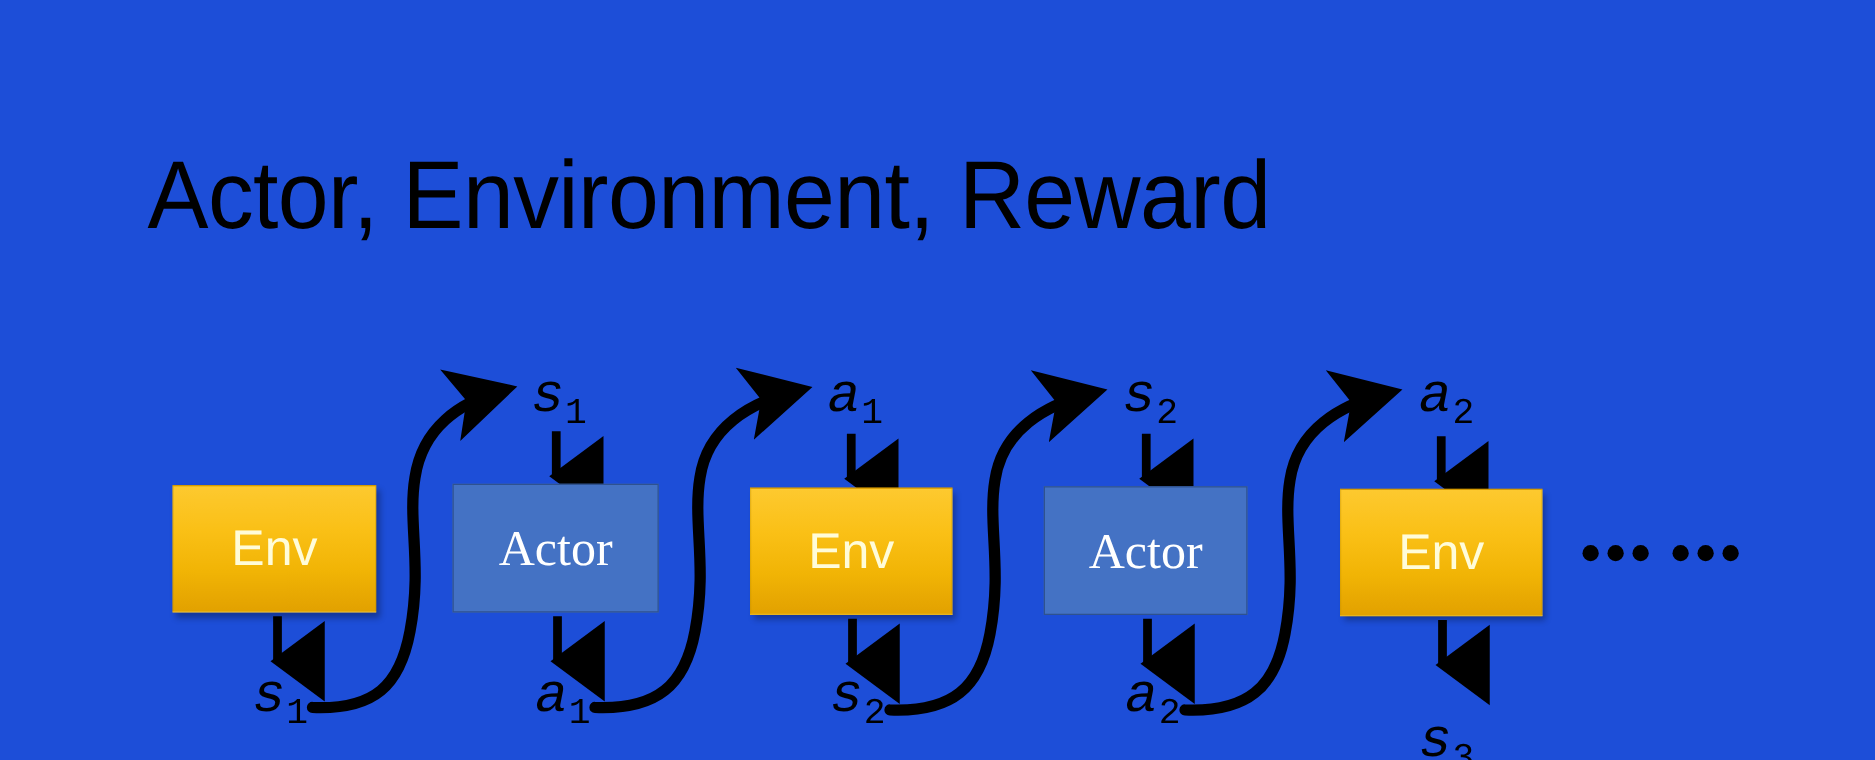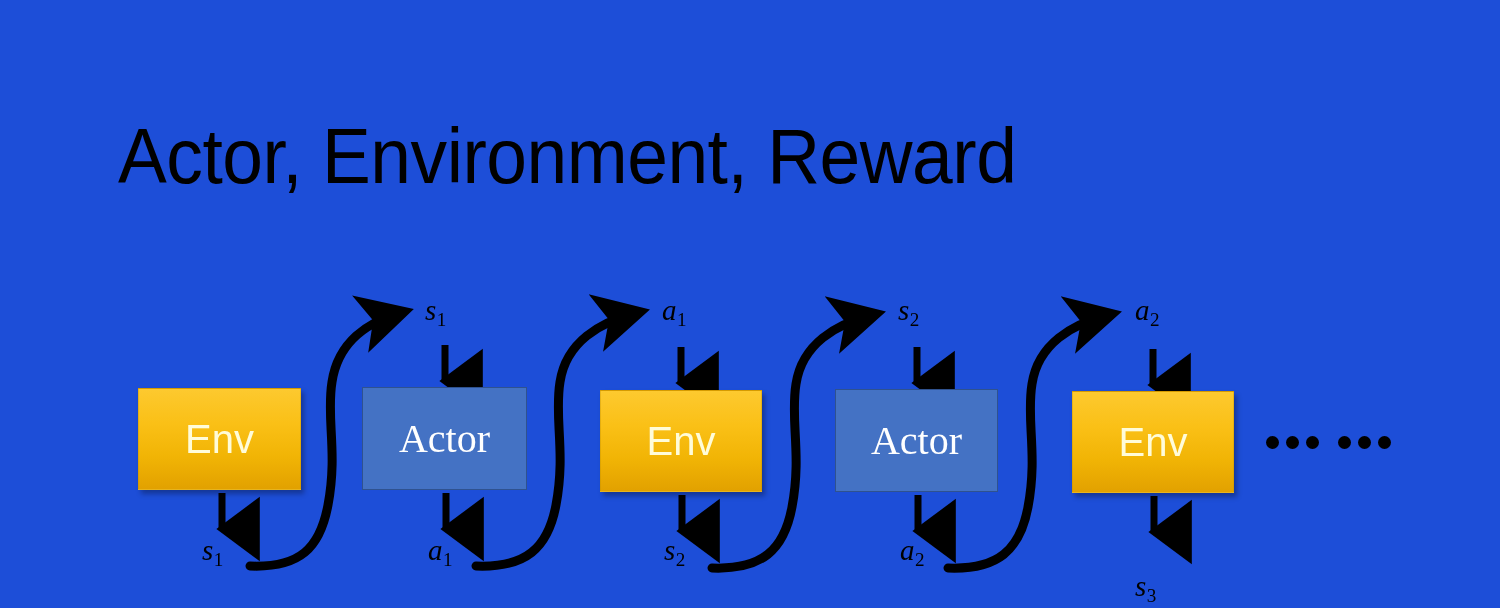--- a/index.html
+++ b/index.html
@@ -64,23 +64,23 @@
     background: #4472C4;
     color: #FFFFFF;
     border: 1.5px solid #2F528F;
     box-shadow: none;
     font-family: Liberation Serif, serif;
   }
 
   
   .math-label {
     position: absolute;
-    font-family: Liberation Serif, serif;
+    font-family: Liberation Mono, monospace;
     font-style: italic;
-    font-size: 29px;
+    font-size: 44px;
     color: #000000;
     white-space: nowrap;
     line-height: 1;
     user-select: none;
   }
   .math-label .sub {
     font-size: 0.66em;
     font-style: normal;
     vertical-align: -0.30em;
     margin-left: 0.02em;

